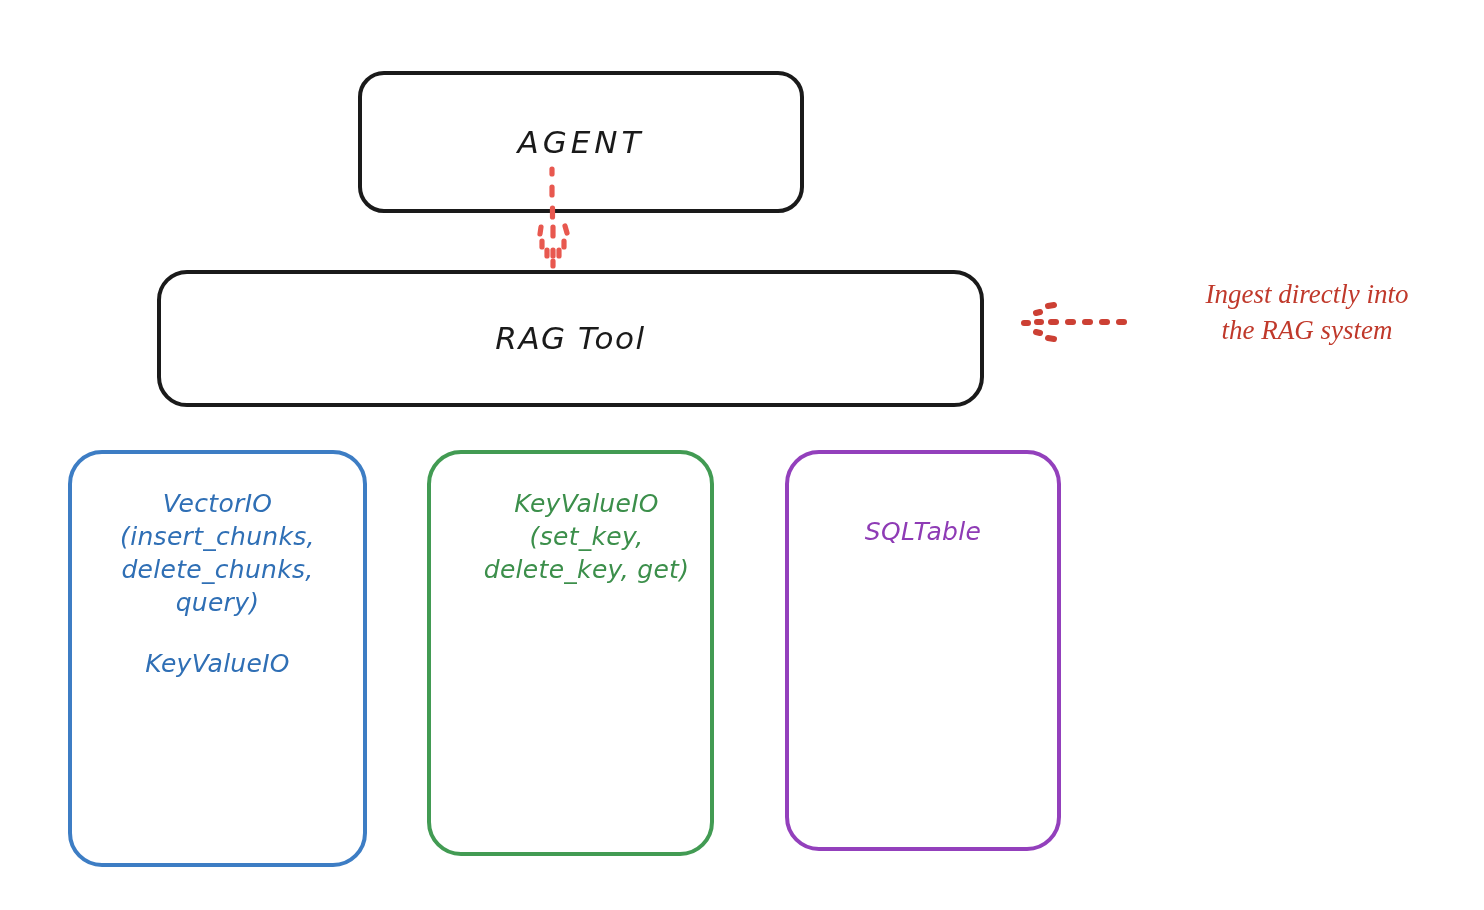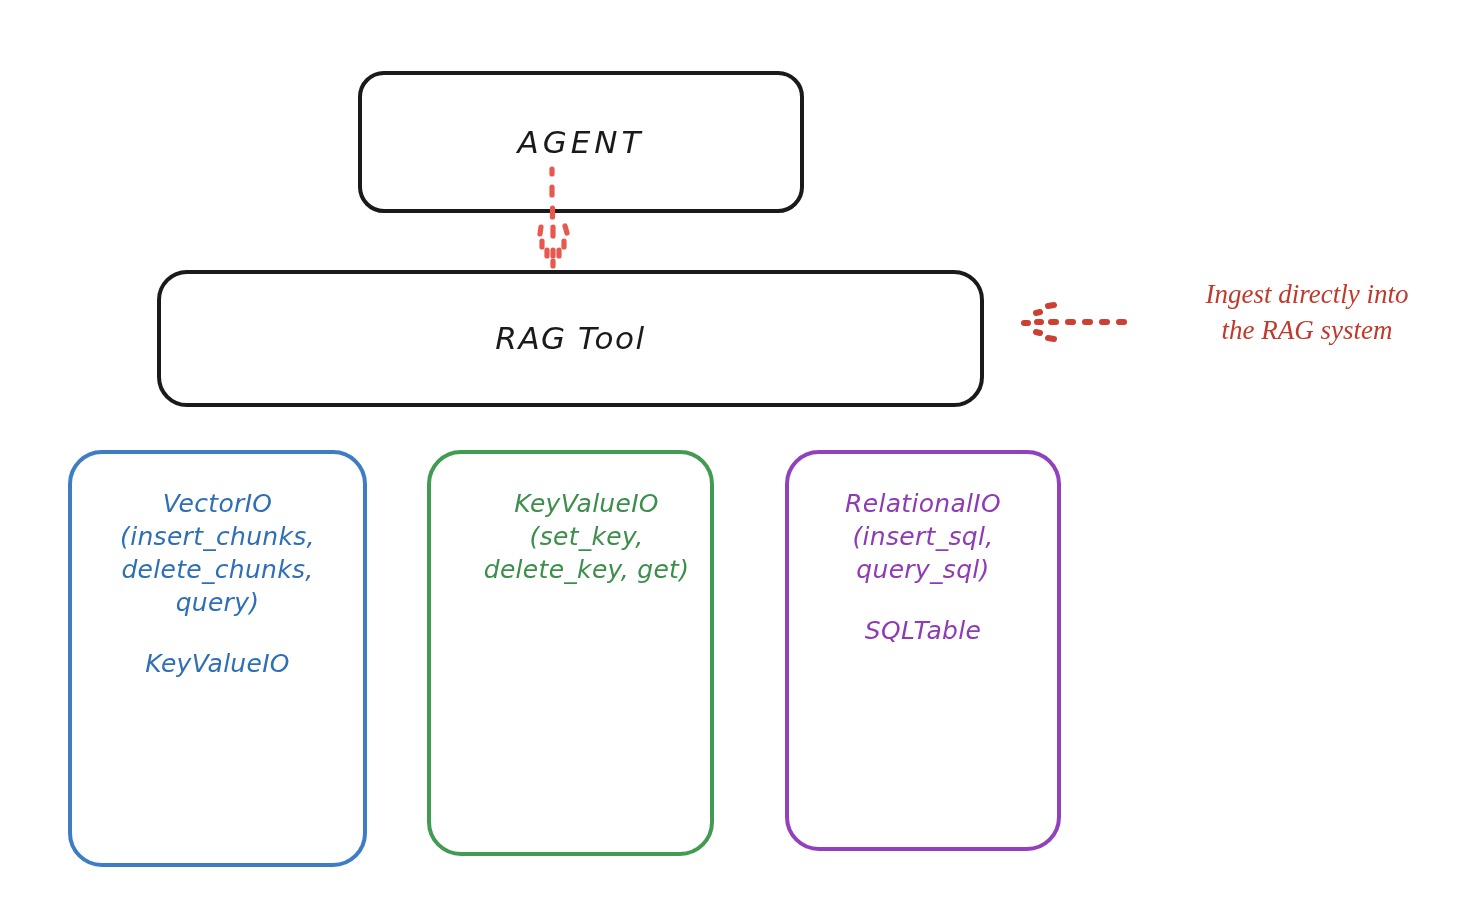--- a/index.html
+++ b/index.html
@@ -161,20 +161,17 @@
   <div class="node box-color" id="keyvalueio-box">
     <div class="node-label">
       <span>KeyValueIO
 (set_key,
 delete_key, get)</span>
     </div>
   </div>
 
   <div class="node box-color" id="relationalio-box">
     <div class="node-label">
-      <span>RelationalIO
-(insert_sql,
-query_sql)</span>
       <span class="sub-label">SQLTable</span>
     </div>
   </div>
 
 </div>
 
 </body></html>

